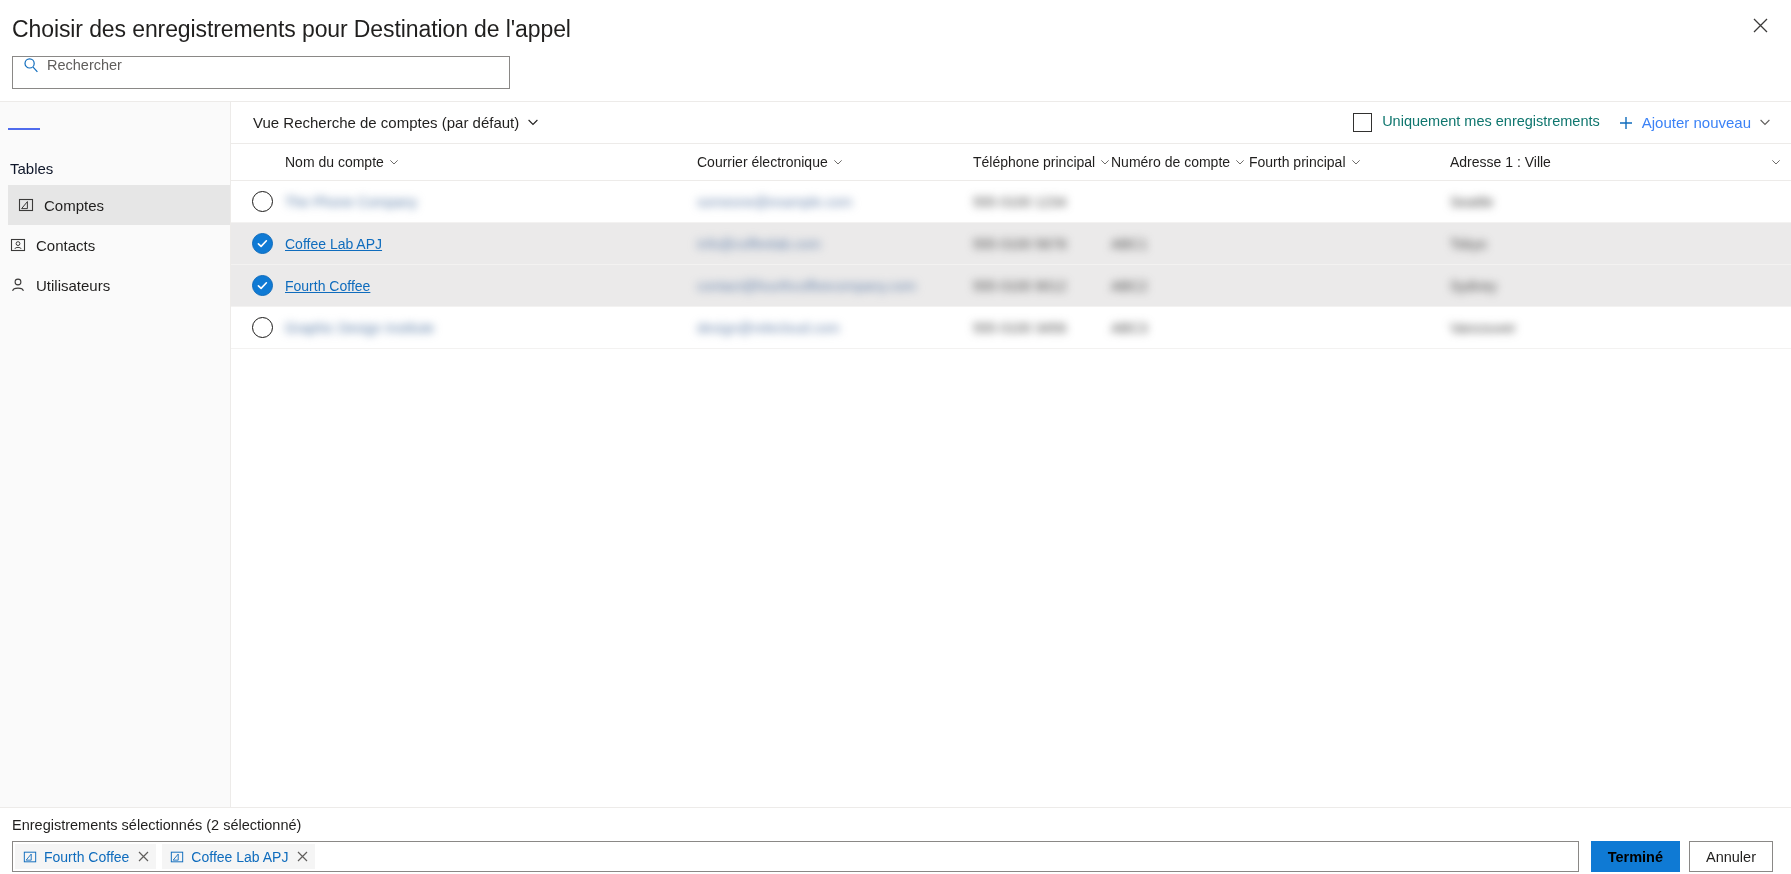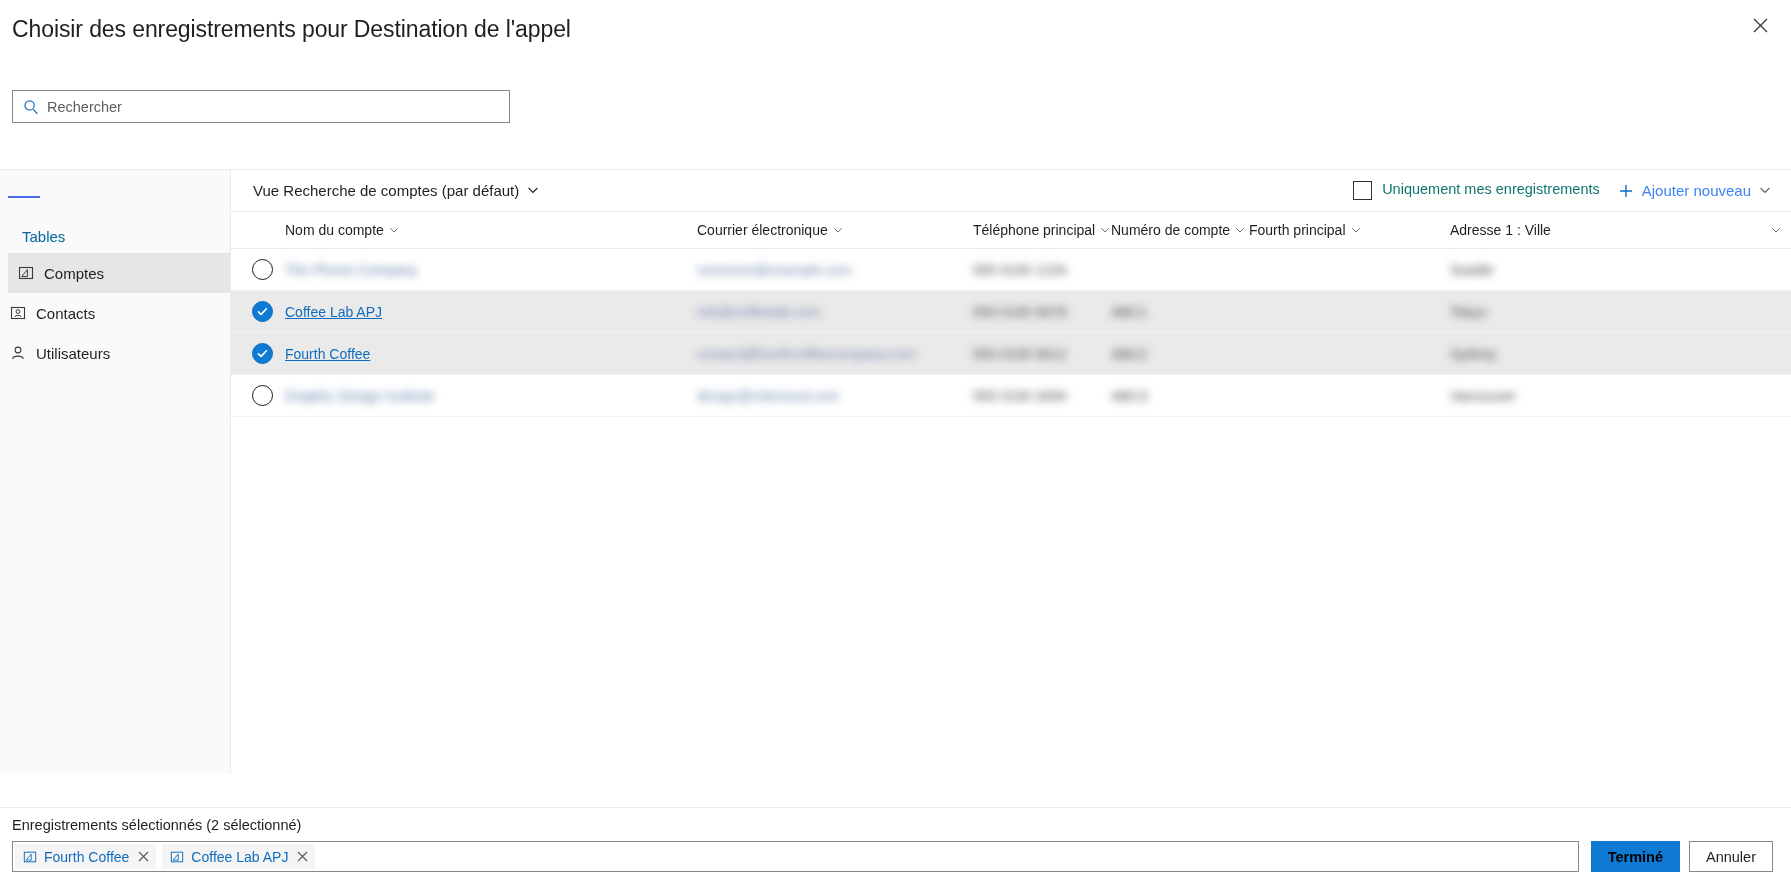--- a/index.html
+++ b/index.html
@@ -9,21 +9,20 @@
     background: #ffffff;
     font-family: "Liberation Sans", sans-serif;
     color: #201f1e;
     overflow: hidden;
   }
   .dialog {
     position: relative;
     width: 1791px; height: 874px;
     display: flex; flex-direction: column;
     background: #ffffff;
-    gap: 34px;
   }
 
   
   .header {
     position: relative;
     flex: 0 0 auto;
     padding: 14px 18px 0 12px;
   }
   .dialog-title {
     font-size: 23px;
@@ -43,21 +42,21 @@
     color: #3b3a39;
   }
 
   
   .search-wrap { flex: 0 0 auto; padding: 12px 0 12px 12px; }
   .search-box {
     position: relative;
     width: 498px; height: 33px;
     border: 1px solid #8a8886;
     background: #ffffff;
-    display: flex; align-items: center;
+    display: flex; align-items: flex-start;
   }
   .search-icon { flex: 0 0 auto; margin: 0 8px 0 10px; color: #0f6cbd; display:flex; }
   .search-input {
     flex: 1 1 auto;
     border: none; outline: none;
     font-family: "Liberation Sans", sans-serif;
     font-size: 14.5px;
     color: #201f1e;
     background: transparent;
     padding: 0;
@@ -79,24 +78,23 @@
     width: 44px; height: 38px;
     display: flex; align-items: center; justify-content: center;
     background: none; border: none; cursor: pointer;
     margin-left: 2px;
   }
   .hamburger span {
     display: block; width: 22px; height: 2px;
     background: #4f6bed; margin: 2px 0;
   }
   .sidebar-section-title {
-    font-size: 15px; color: #0369a1;
+    font-size: 15px; color: #0f172a;
     padding: 12px 0 8px 10px;
     font-weight: 400;
-    margin-left: 12px;
   }
   .side-item {
     display: flex; align-items: center; gap: 10px;
     height: 40px;
     padding-left: 10px;
     cursor: pointer;
     font-size: 15px;
     color: #201f1e;
   }
   .side-item.selected { background: #e6e6e6; margin-left: 8px; }

